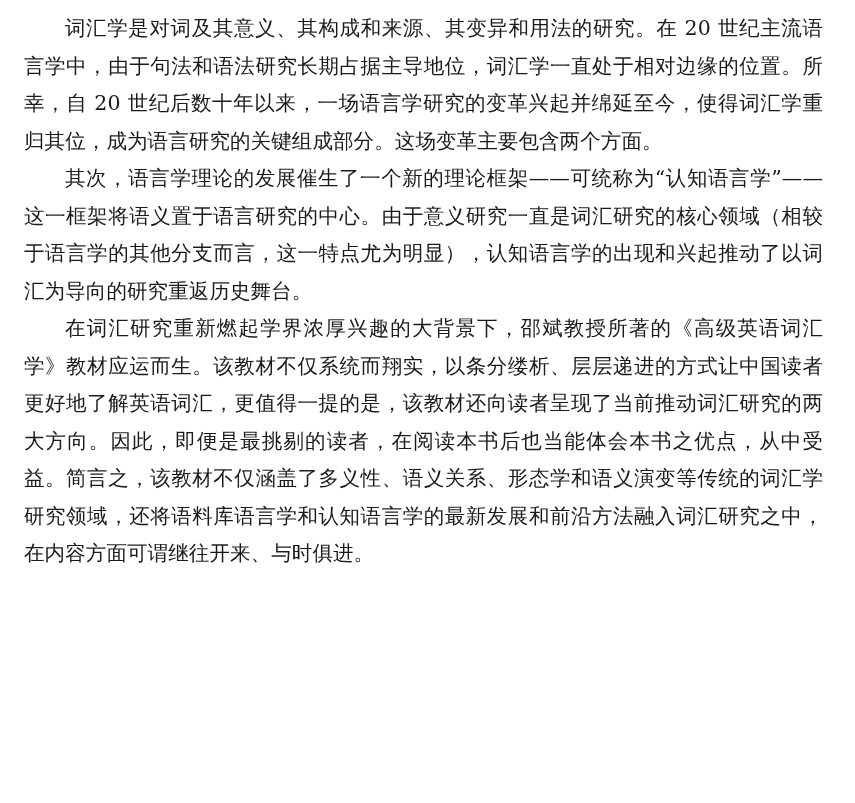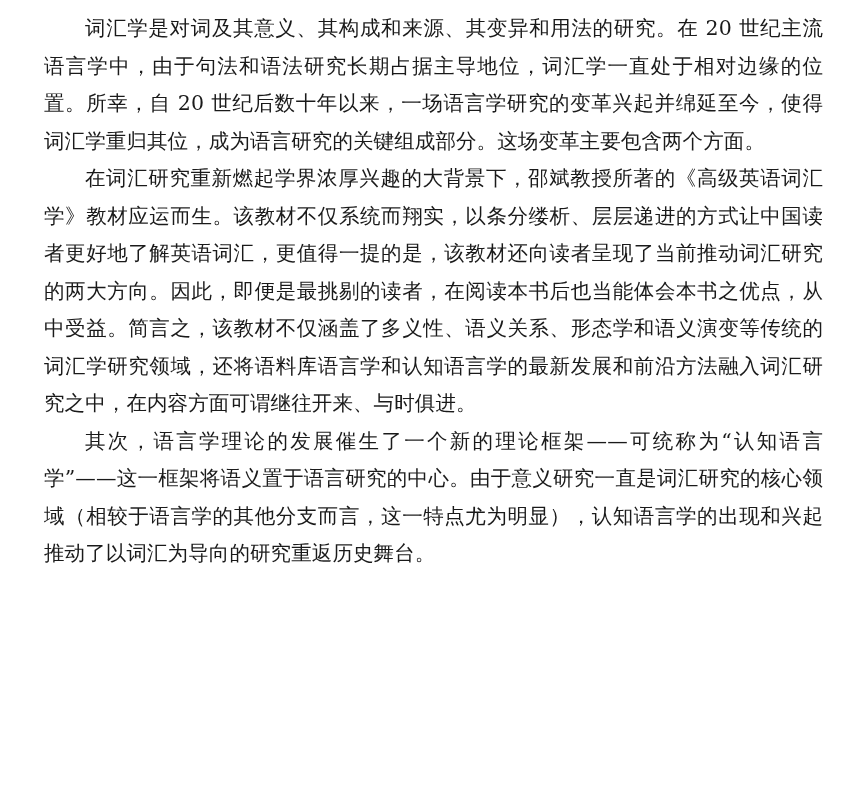--- a/index.html
+++ b/index.html
@@ -11,37 +11,37 @@
     width: 855px;
     height: 803px;
     overflow: hidden;
     font-family: "DejaVu Serif", "Liberation Serif", serif;
     color: #1a1a1a;
   }
   .page {
     box-sizing: border-box;
     width: 855px;
     height: 803px;
-    padding: 10px 32px 0 44px;
+    padding: 10px 32px 0 24px;
     background: #ffffff;
   }
   .body-text {
     font-size: 20.5px;
     line-height: 37.5px;
     text-align: justify;
     text-justify: inter-ideograph;
     letter-spacing: 0.1px;
   }
   .body-text p {
     margin: 0 0 0 0;
     text-indent: 2em;
   }
 </style>
 </head>
 <body>
 
 <div class="page">
   <div class="body-text">
     <p>词汇学是对词及其意义、其构成和来源、其变异和用法的研究。在 20 世纪主流语言学中，由于句法和语法研究长期占据主导地位，词汇学一直处于相对边缘的位置。所幸，自 20 世纪后数十年以来，一场语言学研究的变革兴起并绵延至今，使得词汇学重归其位，成为语言研究的关键组成部分。这场变革主要包含两个方面。</p>
+    <p>其次，语言学理论的发展催生了一个新的理论框架——可统称为“认知语言学”——这一框架将语义置于语言研究的中心。由于意义研究一直是词汇研究的核心领域（相较于语言学的其他分支而言，这一特点尤为明显），认知语言学的出现和兴起推动了以词汇为导向的研究重返历史舞台。</p>
     <p>在词汇研究重新燃起学界浓厚兴趣的大背景下，邵斌教授所著的《高级英语词汇学》教材应运而生。该教材不仅系统而翔实，以条分缕析、层层递进的方式让中国读者更好地了解英语词汇，更值得一提的是，该教材还向读者呈现了当前推动词汇研究的两大方向。因此，即便是最挑剔的读者，在阅读本书后也当能体会本书之优点，从中受益。简言之，该教材不仅涵盖了多义性、语义关系、形态学和语义演变等传统的词汇学研究领域，还将语料库语言学和认知语言学的最新发展和前沿方法融入词汇研究之中，在内容方面可谓继往开来、与时俱进。</p>
-    <p>其次，语言学理论的发展催生了一个新的理论框架——可统称为“认知语言学”——这一框架将语义置于语言研究的中心。由于意义研究一直是词汇研究的核心领域（相较于语言学的其他分支而言，这一特点尤为明显），认知语言学的出现和兴起推动了以词汇为导向的研究重返历史舞台。</p>
   </div>
 </div>
 
 </body></html>

